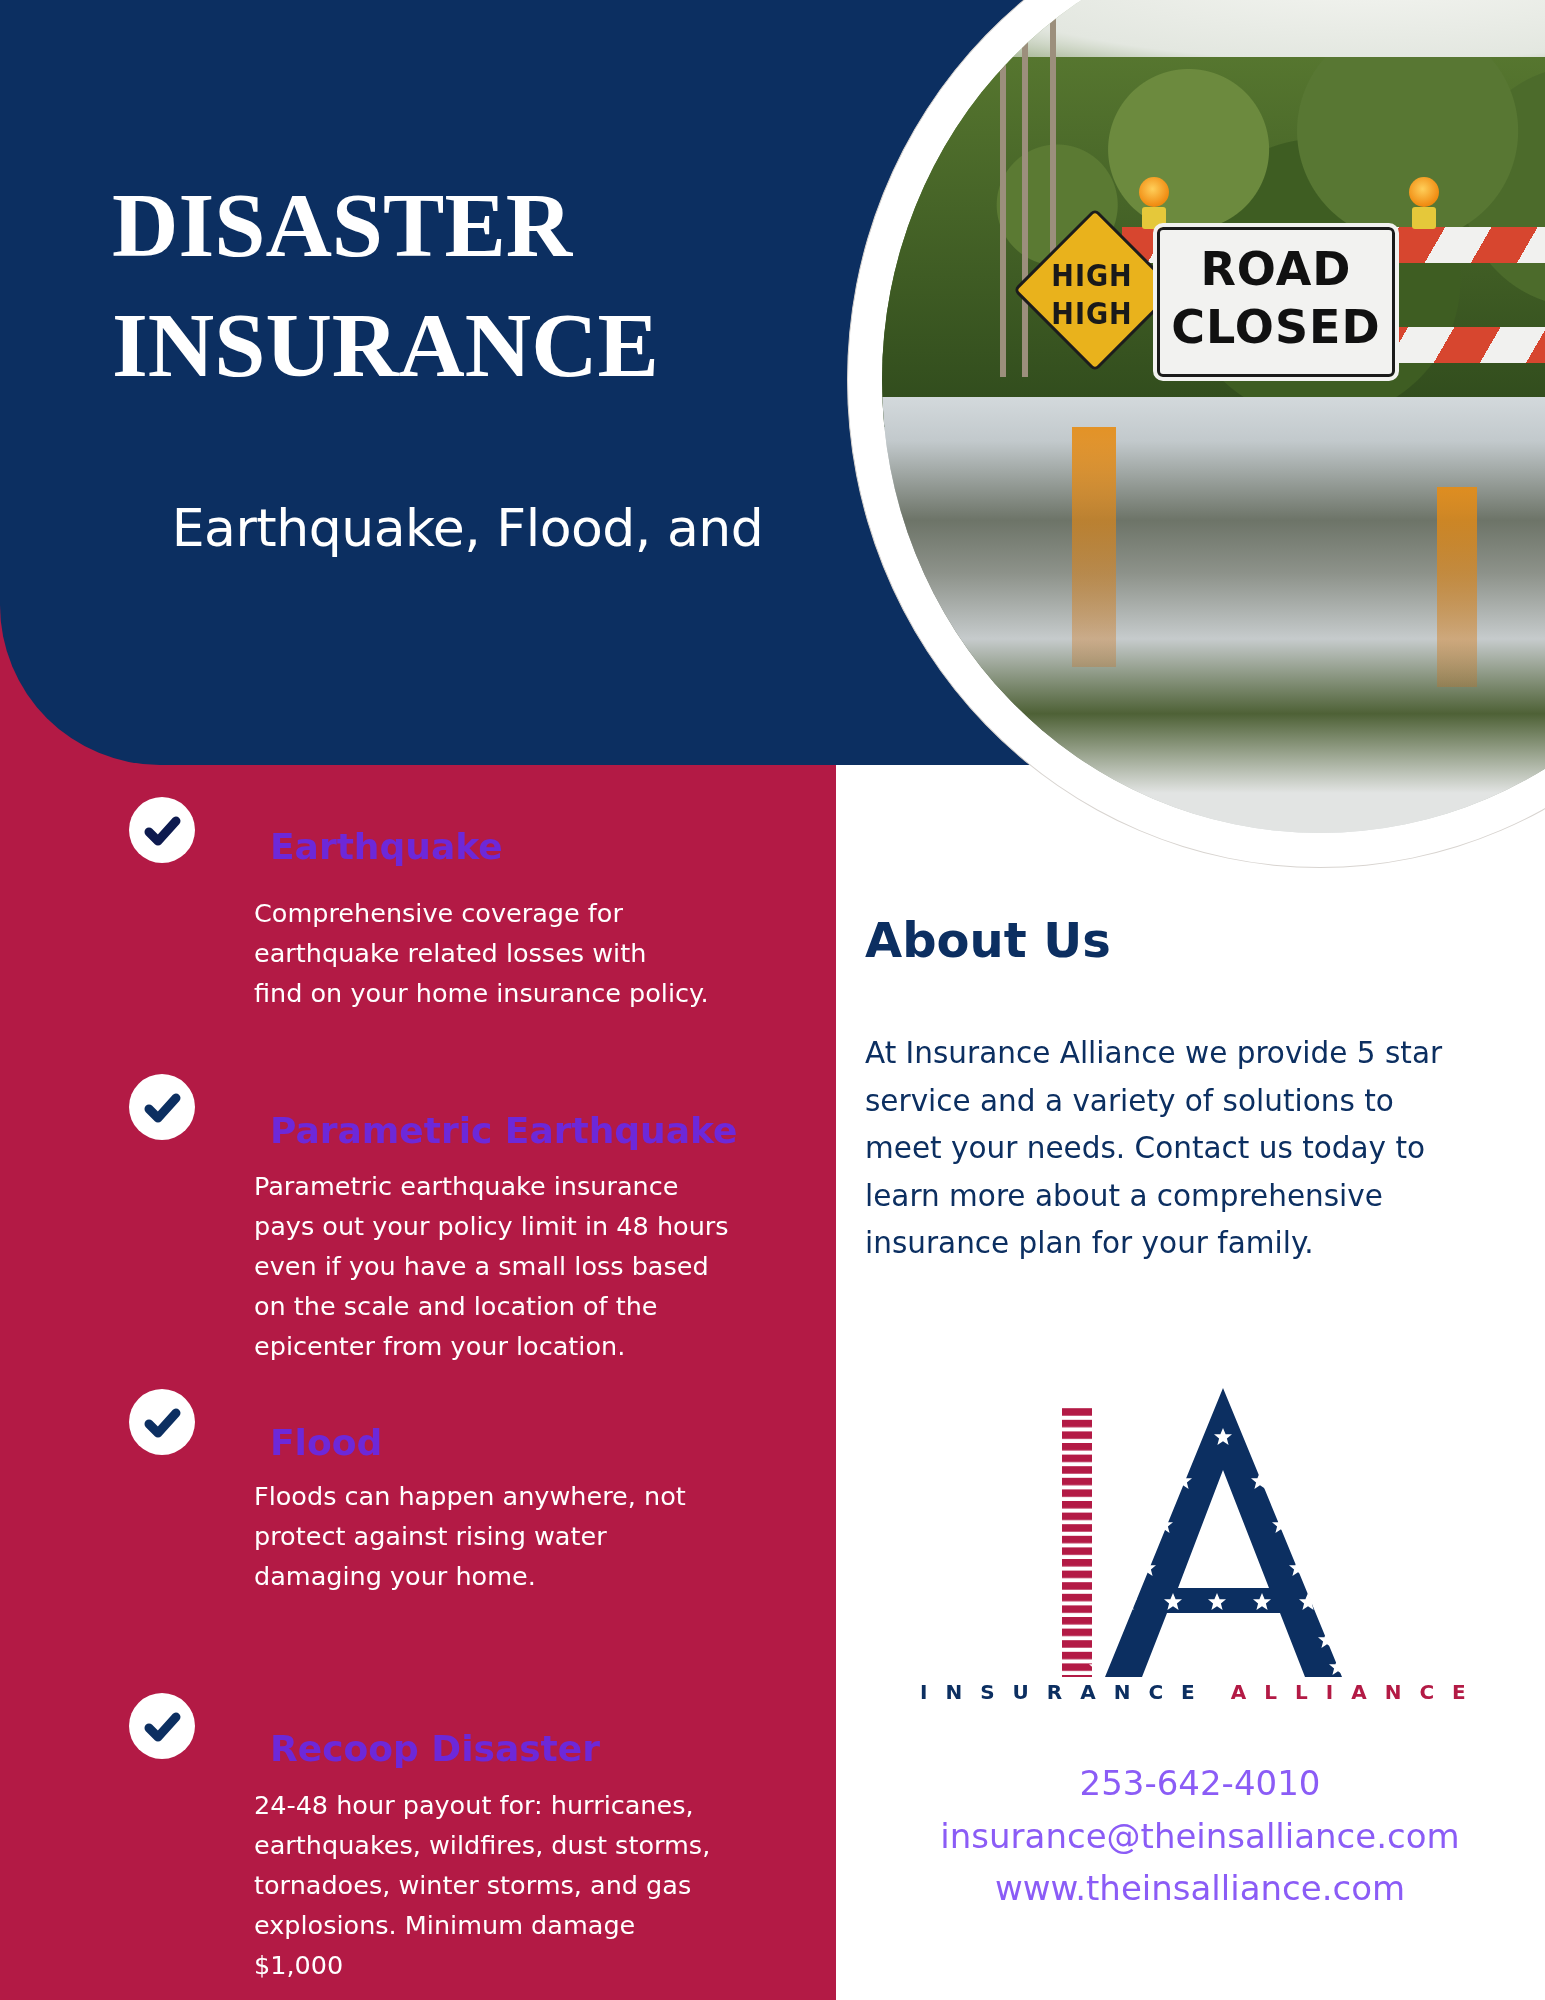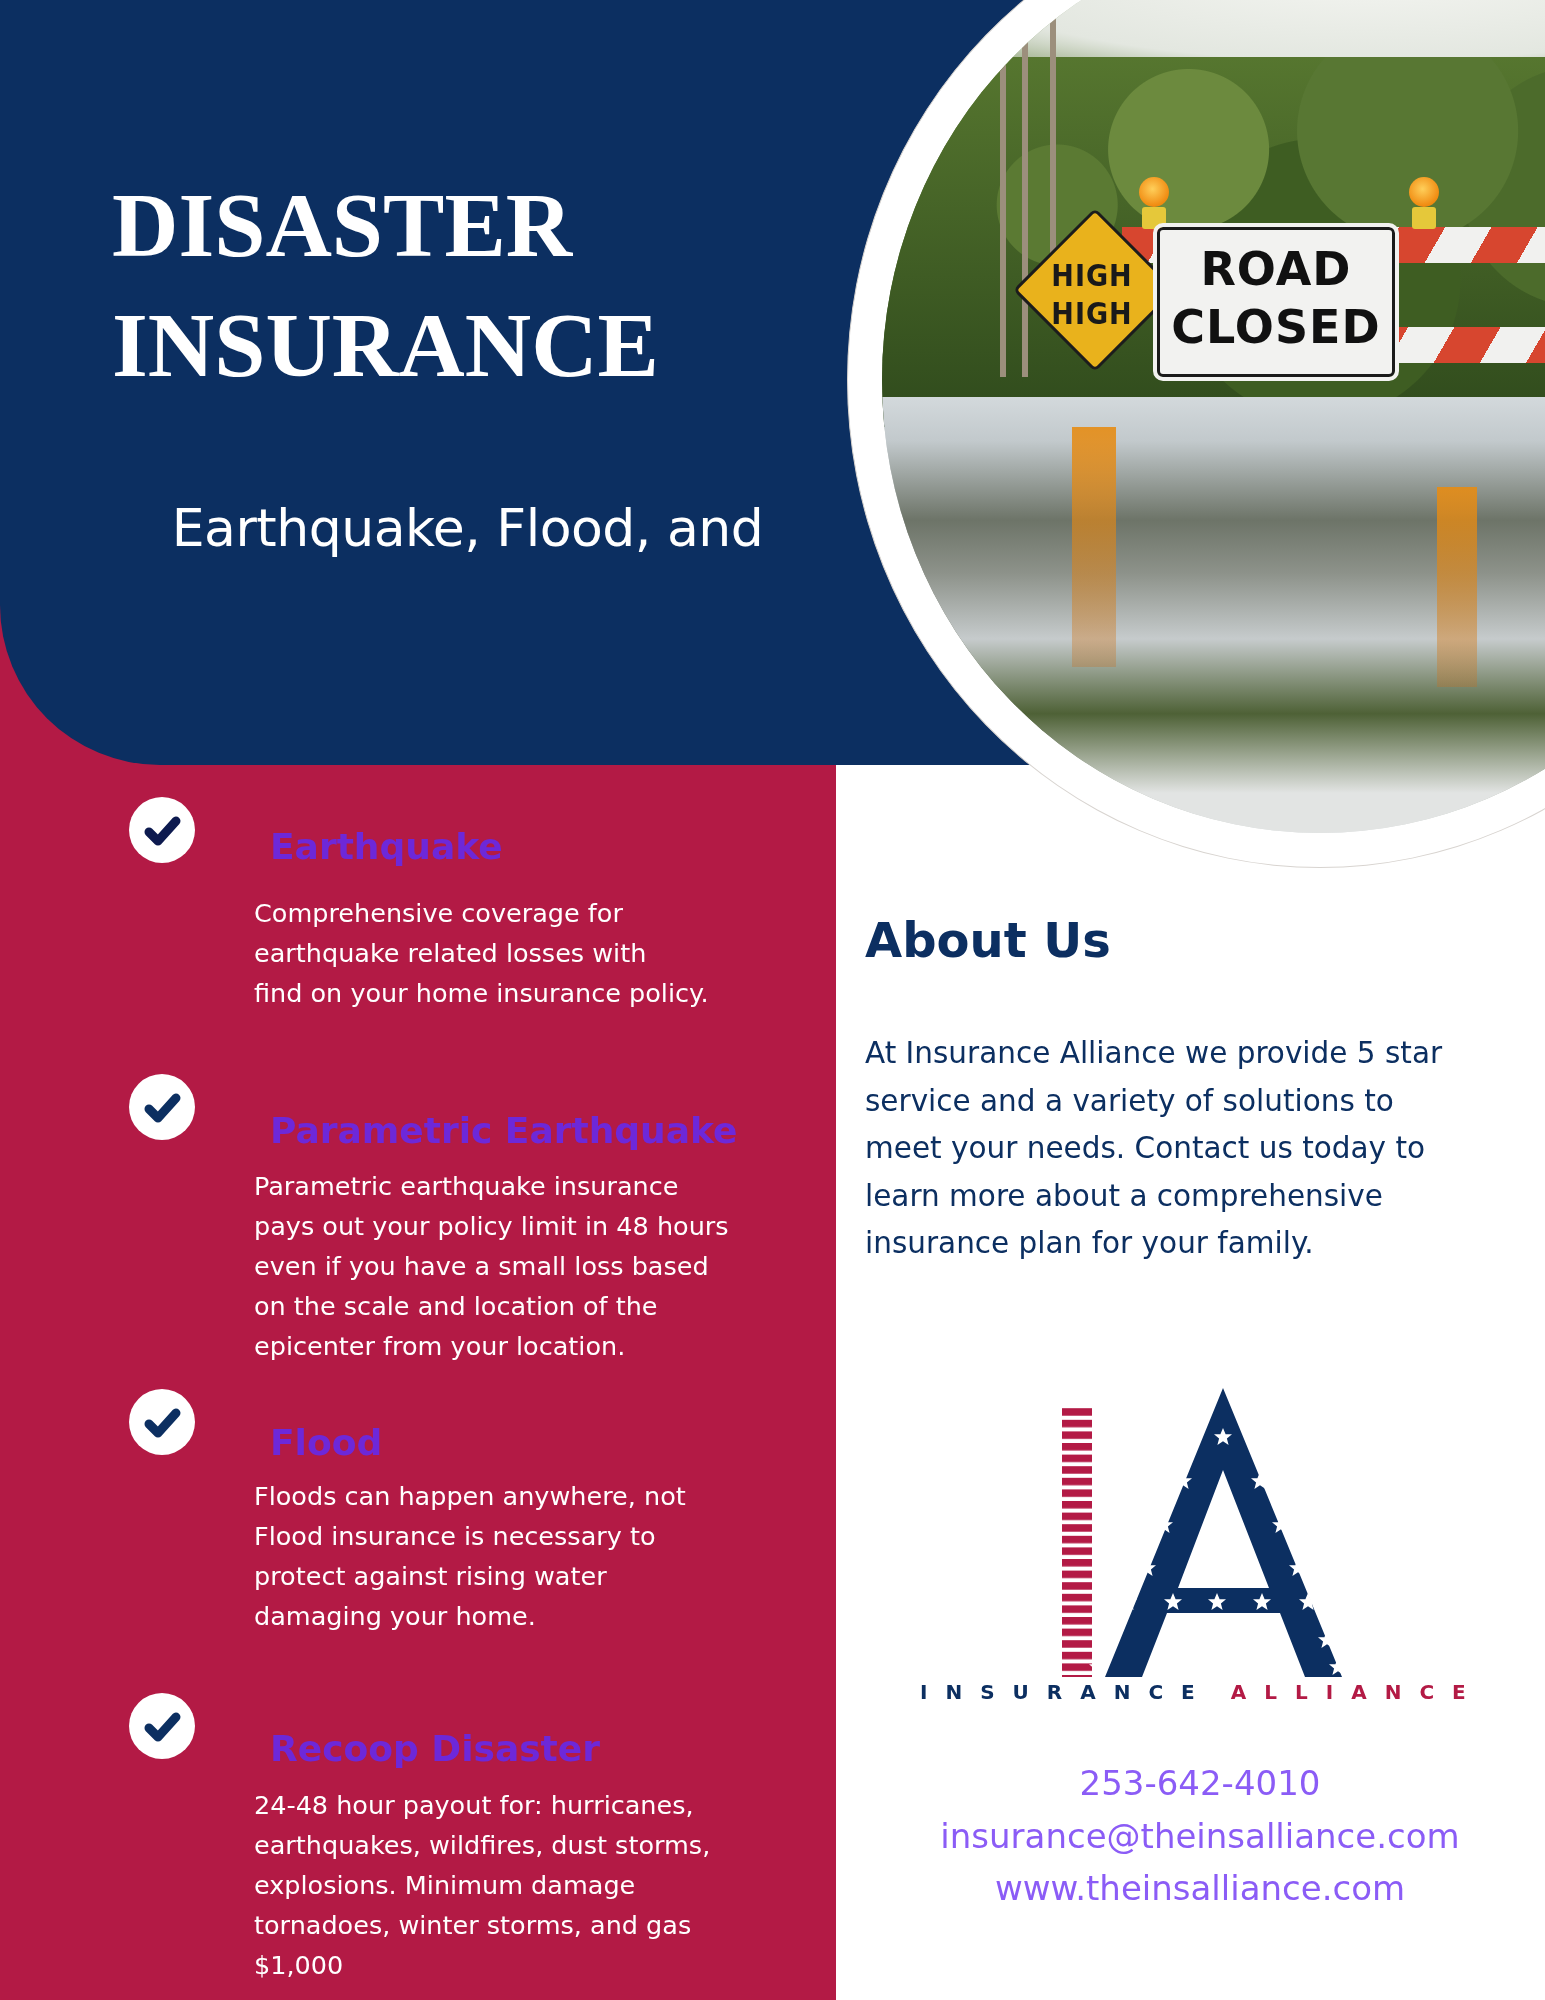--- a/index.html
+++ b/index.html
@@ -212,38 +212,37 @@
 
 <div class="feature" style="top:0;">
   <div class="check-icon" style="top:1389px;">
     <svg width="66" height="66" viewBox="0 0 66 66">
         <path d="M20 35 L29 44 L47 24" fill="none" stroke="#0c2f61" stroke-width="9" stroke-linecap="round" stroke-linejoin="round"></path>
       </svg>
   </div>
   <h3 class="feature-title" style="top:1402px;">Flood</h3>
   <p class="feature-desc" style="top:1476px;">
     <span style="display:block">Floods can happen anywhere, not</span>
-    <span style="display:block">Flood insurance is necessary to</span>
     <span style="display:block">protect against rising water</span>
     <span style="display:block">damaging your home.</span>
   </p>
 </div>
 
 <div class="feature" style="top:0;">
   <div class="check-icon" style="top:1693px;">
     <svg width="66" height="66" viewBox="0 0 66 66">
         <path d="M20 35 L29 44 L47 24" fill="none" stroke="#0c2f61" stroke-width="9" stroke-linecap="round" stroke-linejoin="round"></path>
       </svg>
   </div>
   <h3 class="feature-title" style="top:1708px;">Recoop Disaster</h3>
   <p class="feature-desc" style="top:1785px;">
     <span style="display:block">24-48 hour payout for: hurricanes,</span>
     <span style="display:block">earthquakes, wildfires, dust storms,</span>
+    <span style="display:block">tornadoes, winter storms, and gas</span>
     <span style="display:block">explosions. Minimum damage</span>
-    <span style="display:block">tornadoes, winter storms, and gas</span>
     <span style="display:block">$1,000</span>
   </p>
 </div>
 
 <h2 class="about-title">About Us</h2>
 <p class="about-text">
   <span style="display:block">At Insurance Alliance we provide 5 star</span>
   <span style="display:block">service and a variety of solutions to</span>
   <span style="display:block">meet your needs. Contact us today to</span>
   <span style="display:block">learn more about a comprehensive</span>

